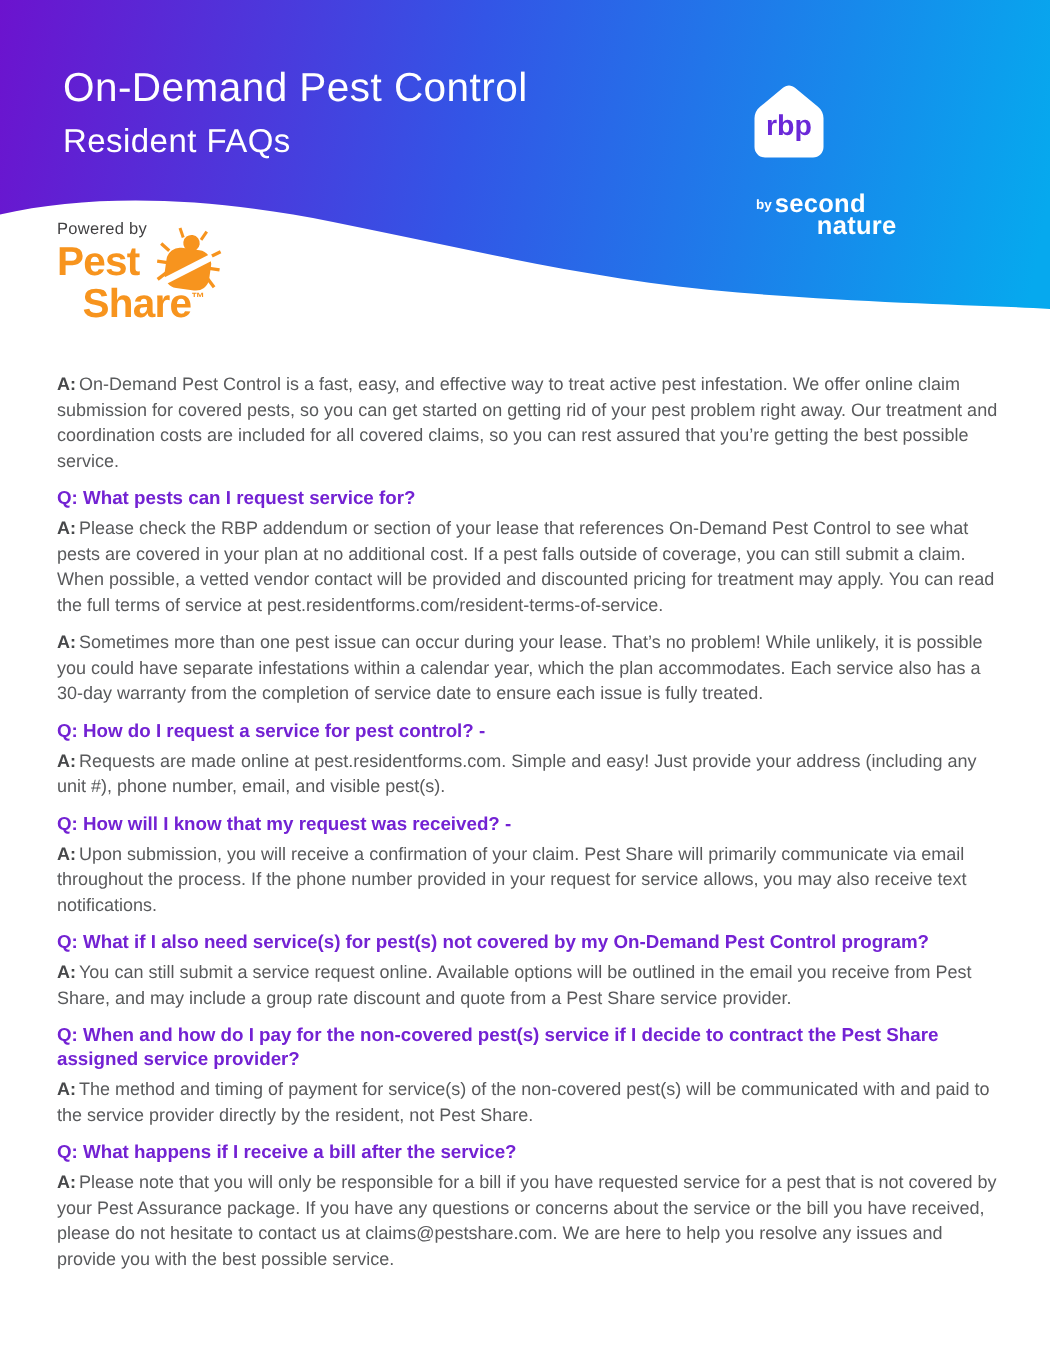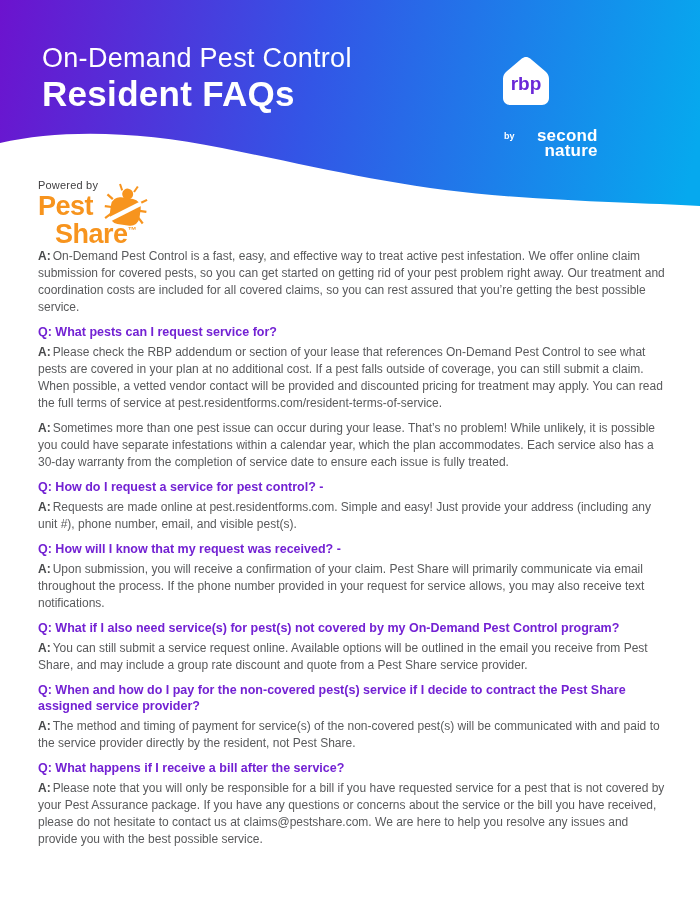--- a/index.html
+++ b/index.html
@@ -6,29 +6,29 @@
   body{
     width:700px;height:906px;position:relative;overflow:hidden;
     background:#ffffff;font-family:"Liberation Sans",sans-serif;
     -webkit-font-smoothing:antialiased;
   }
   
   .header-banner{position:absolute;top:0;left:0;width:700px;height:215px;}
   .header-banner svg{display:block;}
   .title-block{position:absolute;left:42px;top:40px;color:#ffffff;}
   .title-line1{font-size:27px;font-weight:400;line-height:36px;letter-spacing:.3px;margin:0;}
-  .title-line2{font-size:35px;font-weight:bold;line-height:36px;letter-spacing:.3px;margin:0;}
+  .title-line2{font-size:22px;font-weight:normal;line-height:36px;letter-spacing:.3px;margin:0;}
   
   .rbp-logo{position:absolute;left:494px;top:50px;display:flex;align-items:flex-start;flex-direction:column;}
-  .rbp-wordmark{display:flex;margin-left:10px;padding-top:14px;color:#fff;text-align:right;}
+  .rbp-wordmark{display:flex;margin-left:10px;padding-top:14px;color:#fff;}
   .rbp-by{font-size:9px;font-weight:bold;margin-top:3px;margin-right:2px;}
   .rbp-brand{display:flex;flex-direction:column;font-size:17px;font-weight:bold;line-height:15px;letter-spacing:.2px;}
   .rbp-brand .line2{margin-left:28px;}
   
-  .powered-block{position:absolute;left:38px;top:179px;width:150px;height:75px;}
+  .powered-block{position:absolute;left:38px;top:147px;width:150px;height:75px;}
   .powered-label{font-size:11px;color:#414042;letter-spacing:.2px;}
   .pest-word{position:absolute;left:0;top:12px;font-size:27px;font-weight:bold;color:#F7941E;letter-spacing:-.5px;}
   .share-word{position:absolute;left:17px;top:40px;font-size:27px;font-weight:bold;color:#F7941E;letter-spacing:-.5px;}
   .tm{font-size:9px;vertical-align:super;font-weight:bold;}
   .beetle{position:absolute;left:66px;top:4px;}
   
   .faq-list{position:absolute;left:38px;top:248px;width:628px;}
   .faq-item{margin:0 0 8px 0;}
   .question{margin:0 0 4px 0;font-size:12.5px;line-height:16px;font-weight:bold;color:#7322D3;}
   .answer{margin:0;font-size:12px;line-height:17px;color:#595A5C;}

